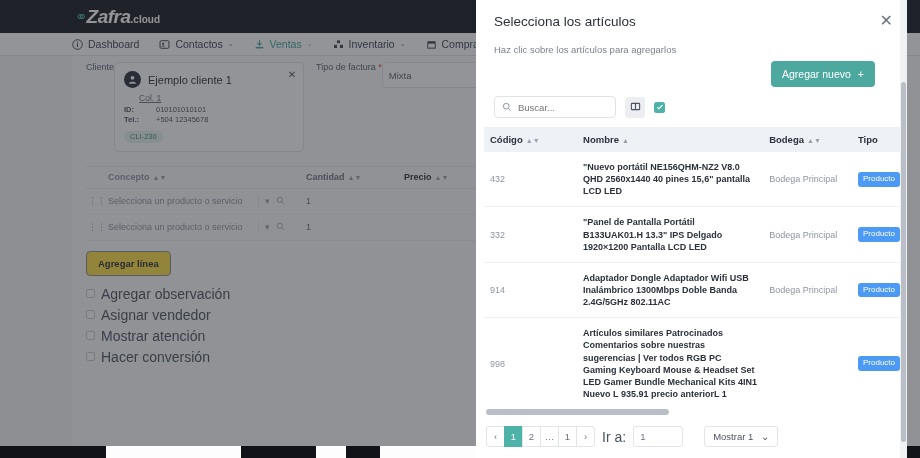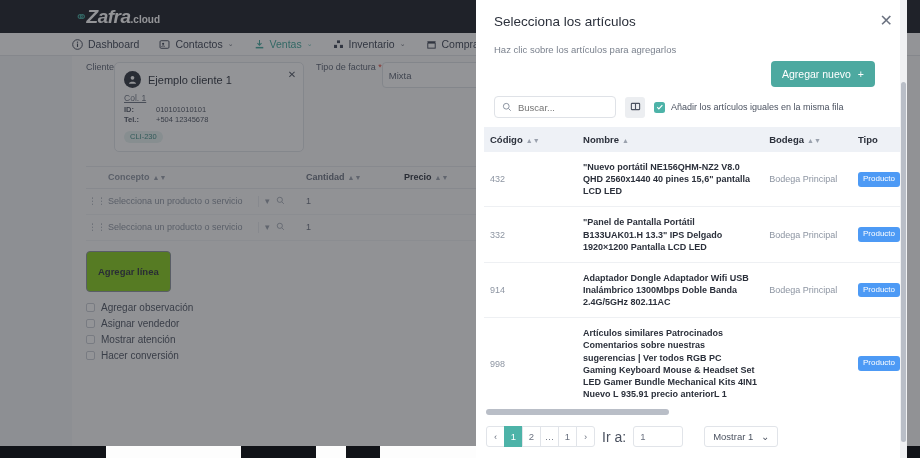--- a/index.html
+++ b/index.html
@@ -50,21 +50,21 @@
     width: 190px; border: 1px solid #e1e4e9; border-radius: 5px;
     background: #fff; padding: 8px 9px; position: relative;
   }
   .client-top { display: flex; align-items: center; gap: 7px; }
   .avatar {
     width: 17px; height: 17px; border-radius: 50%; background: #2b303b;
     display: flex; align-items: center; justify-content: center; flex: none;
   }
   .avatar svg { display: block; }
   .client-name { font-size: 11px; color: #2b303b; }
-  .client-sub { font-size: 8.5px; color: #6b7280; margin: 5px 0 2px 0; text-decoration: underline; }
+  .client-sub { font-size: 8.5px; color: #6b7280; margin: 5px 0 2px 15px; text-decoration: underline; }
   .kv { font-size: 7.5px; color: #4b5260; display: flex; margin-bottom: 1px; }
   .kv b { width: 32px; font-weight: bold; }
   .chip {
     display: inline-block; margin-top: 4px; font-size: 7.5px; color: #3d8b83;
     background: #e6f2f1; border-radius: 8px; padding: 1.5px 6px;
   }
   .close-x {
     position: absolute; right: 7px; top: 6px; font-size: 10px; color: #4b5260;
   }
   .sel-box {
@@ -85,28 +85,28 @@
   }
   .c-grip { width: 22px; text-align: center; color: #9aa1ad; font-size: 9px; }
   .c-concept { width: 150px; font-size: 9px; color: #8d95a2; line-height: 1.2; }
   .c-ctl { width: 48px; display: flex; align-items: center; gap: 6px; color: #9aa1ad; font-size: 9px; border-left: 1px solid #e6e8ec; padding-left: 6px;}
   .c-qty { width: 98px; font-size: 9px; color: #6b7280; }
   .c-price { width: 96px; font-size: 9px; }
   .c-disc { width: 90px; font-size: 9px; }
   .sort { font-size: 7px; color: #9aa1ad; margin-left: 3px; }
 
   .btn-line {
-    margin: 10px 6px 0 14px; border: 1px solid #8b919c; background: #84cc16;
+    margin: 10px 6px 0 14px; border: 1px solid #8b919c; background: #fde047;
     border-radius: 4px; font-size: 9.5px; color: #2b303b; font-weight: bold;
-    padding: 14px 11px; display: inline-block;
+    padding: 6px 11px; display: inline-block;
   }
   .opt-list { margin: 10px 0 0 14px; }
   .opt { display: flex; align-items: center; gap: 6px; margin-bottom: 5px; }
   .opt-box { width: 9px; height: 9px; border: 1px solid #c9cdd4; border-radius: 2px; background: #fff; }
-  .opt-lbl { font-size: 10px; color: #4b5260; }
+  .opt-lbl { font-size: 14px; color: #4b5260; }
 
   
   .dim { position: absolute; inset: 0; background: rgba(40,42,48,.50); }
   .bottom-strip { position: absolute; left: 0; right: 0; bottom: 0; height: 12px; background: #111318; }
   .strip-seg { position: absolute; bottom: 0; height: 12px; background: #fdfdfd; }
 
   
   .modal {
     position: absolute; left: 476px; top: 0; width: 431px; height: 458px;
     background: #ffffff; display: flex; flex-direction: column;
@@ -416,21 +416,20 @@
               <rect x="2" y="3.5" width="12" height="9" rx="1" fill="none" stroke="#4b5260" stroke-width="1.6"></rect>
               <rect x="7.2" y="3.5" width="1.6" height="9" fill="#4b5260"></rect>
             </svg></span>
       </button>
       <div class="chk-wrap">
         <span class="chk">
             <svg viewBox="0 0 16 16" width="8" height="8">
               <path d="M2.5 8.4l3.2 3.2 7-7.4" fill="none" stroke="#fff" stroke-width="2.4"></path>
             </svg>
           </span>
-        <span class="chk-lbl">Añadir los artículos iguales en la misma fila</span>
       </div>
     </div>
 
     <div class="tbl-wrap">
       <table class="tbl">
         <colgroup>
             <col style="width:22%">
             <col style="width:44%">
             <col style="width:21%">
             <col style="width:13%">

